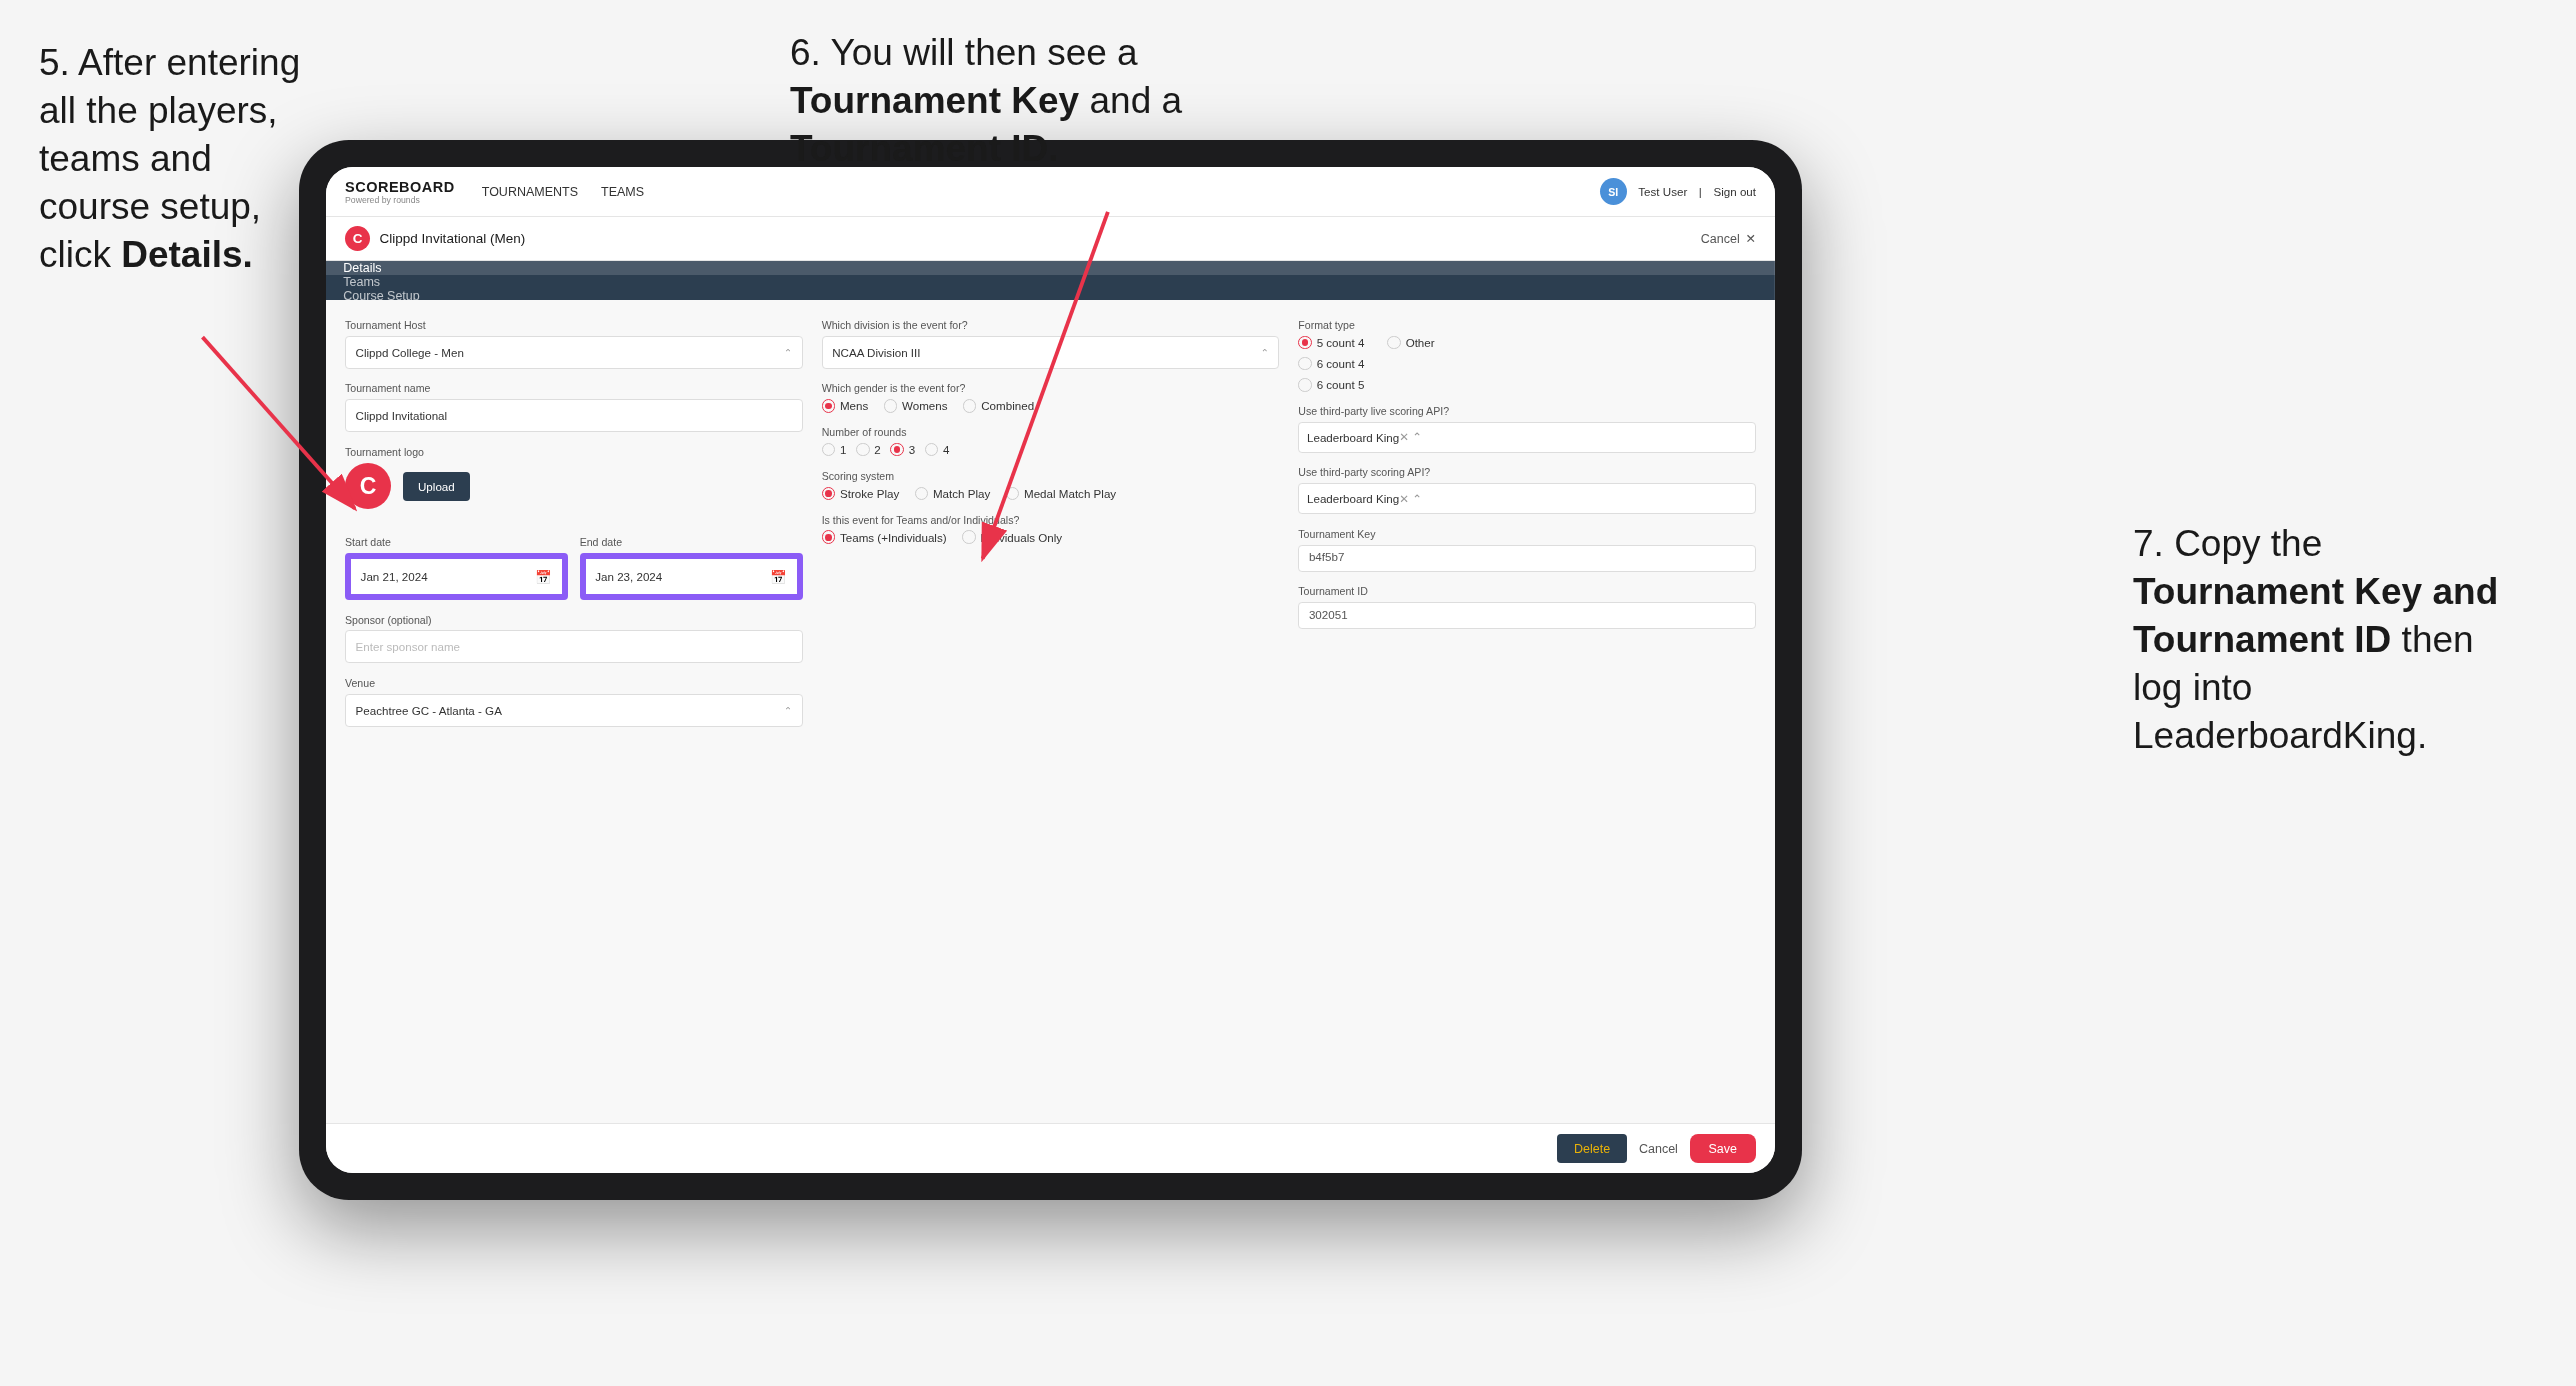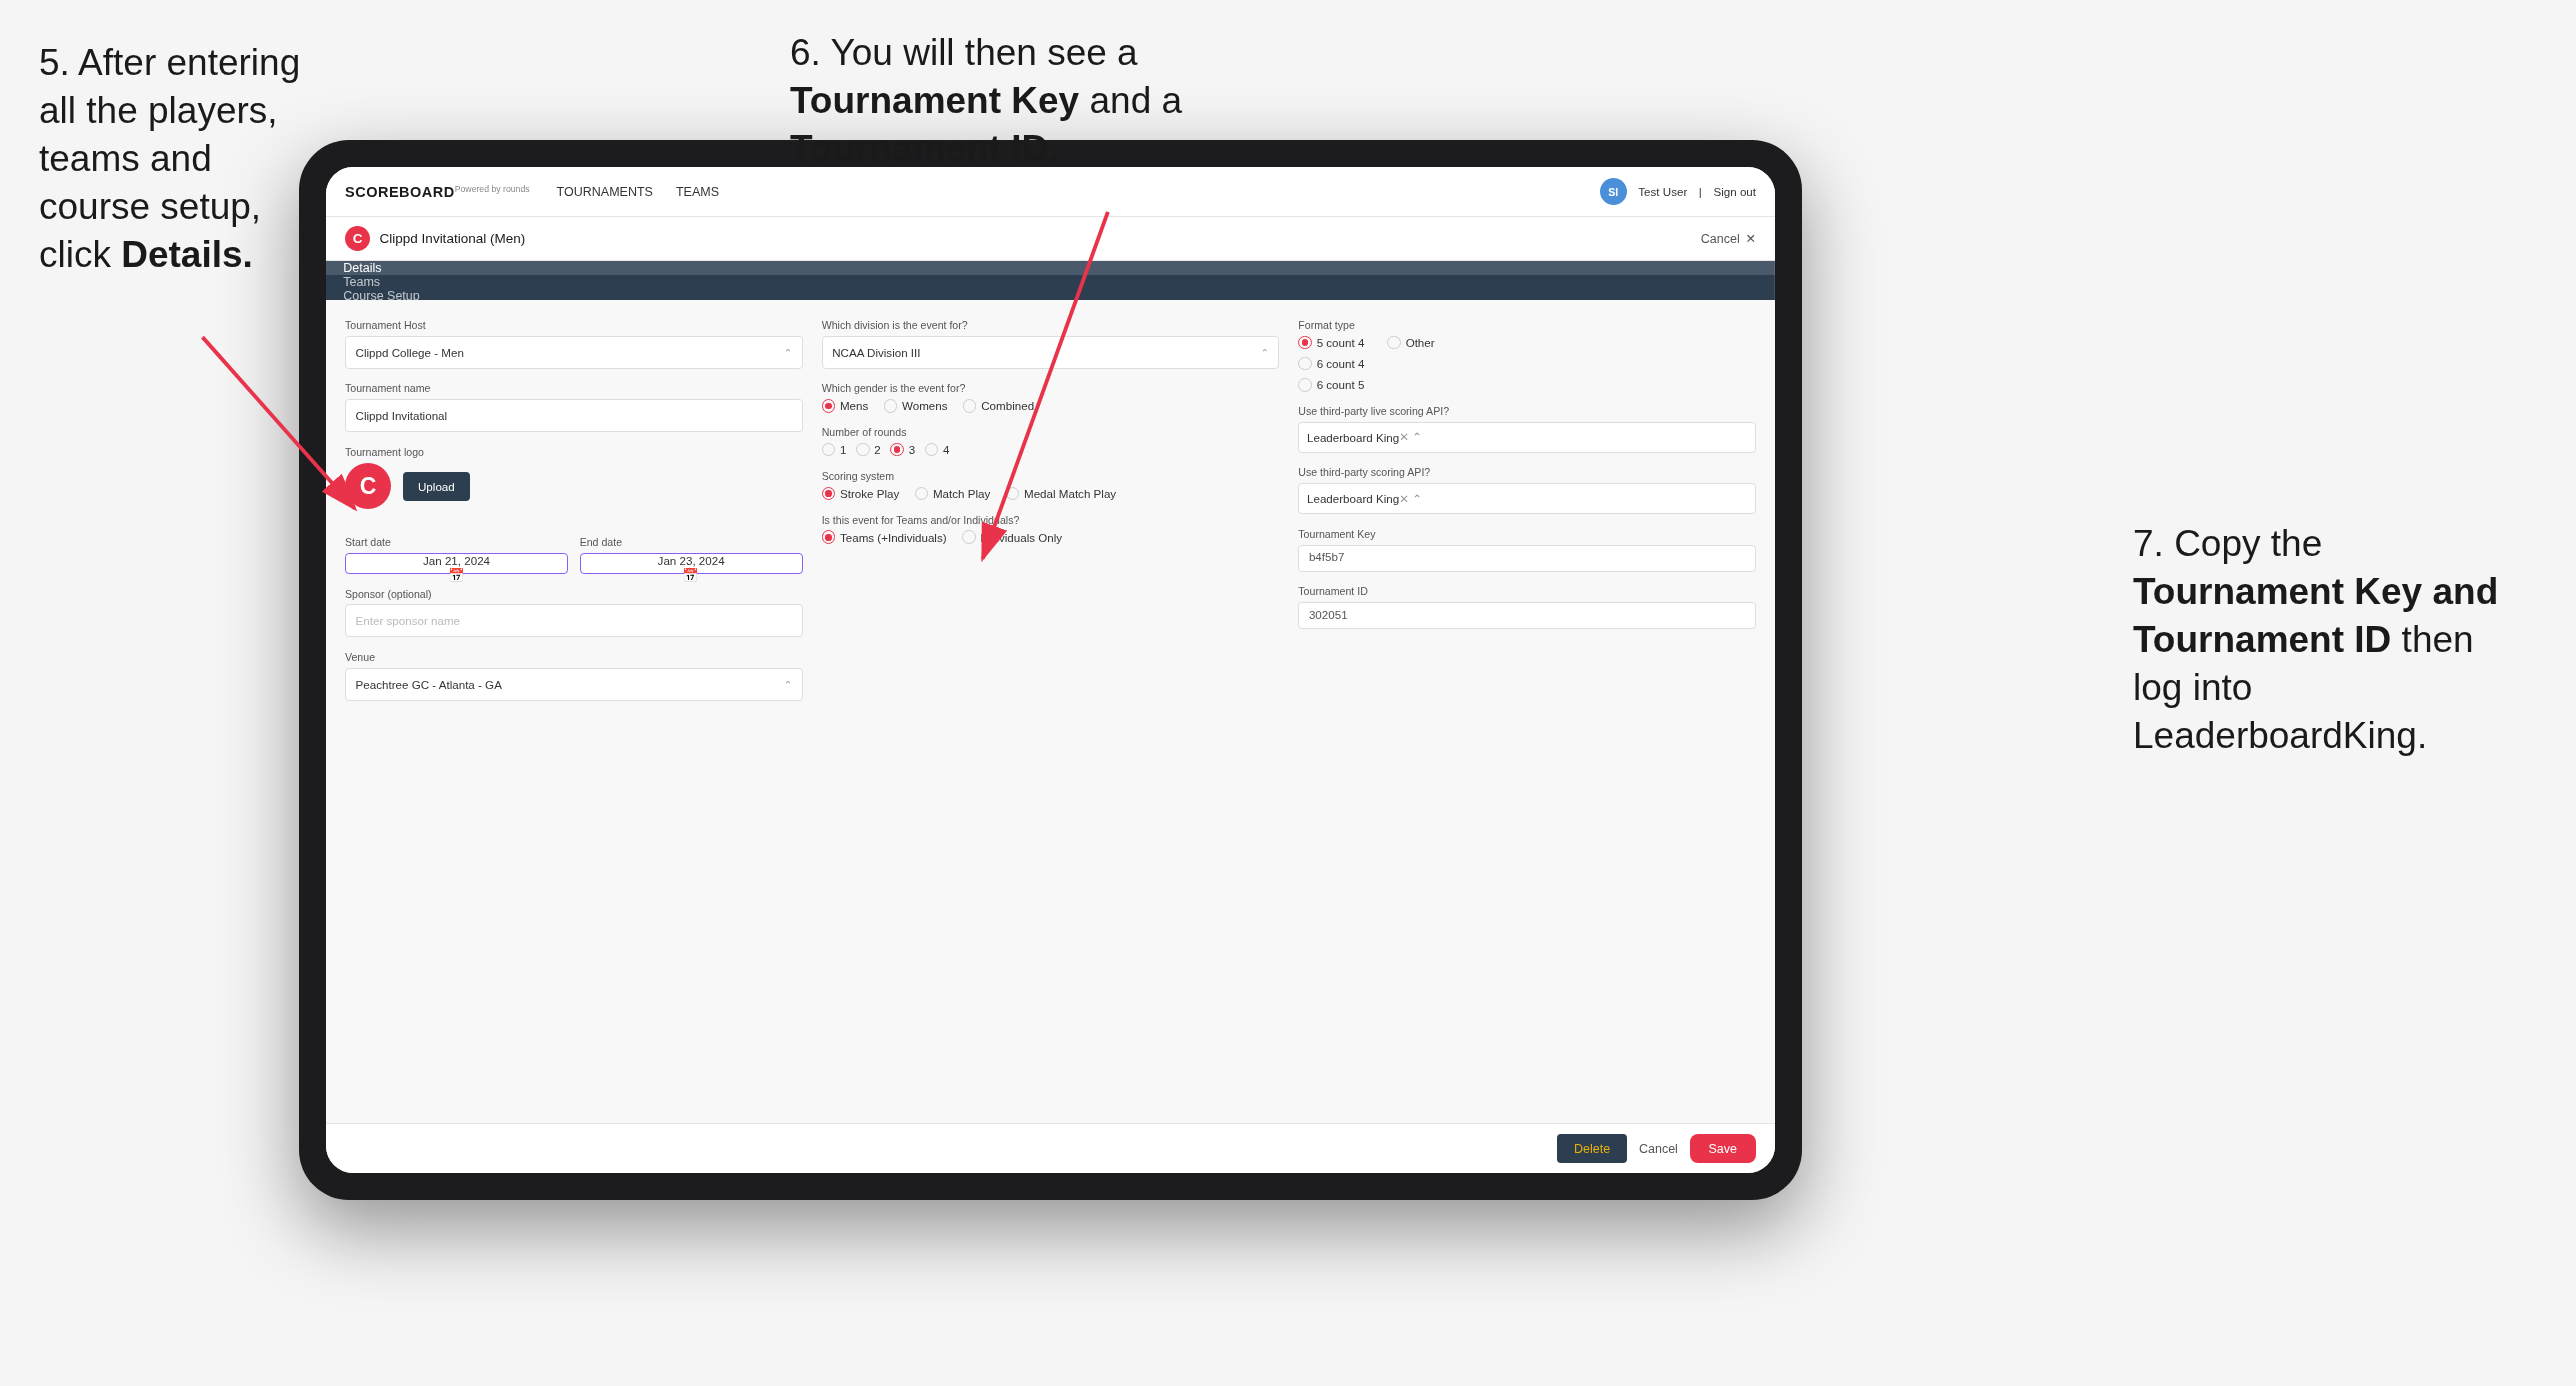--- a/index.html
+++ b/index.html
@@ -77,21 +77,21 @@
       height: 50px;
       display: flex;
       align-items: center;
       padding: 0 19px;
       border-bottom: 1px solid #e5e5e5;
       flex-shrink: 0;
     }
 
     .scoreboard-brand {
       display: flex;
-      flex-direction: row;
+      flex-direction: column;
       margin-right: 27px;
     }
 
     .scoreboard-title {
       font-size: 14.5px;
       font-weight: 800;
       letter-spacing: 0.5px;
       color: #1a1a1a;
     }
 
@@ -279,31 +279,30 @@
 
     
     .date-row {
       display: grid;
       grid-template-columns: 1fr 1fr;
       gap: 11.6px;
     }
 
     .date-input {
       width: 100%;
-      height: 21px;
-      border: 1px solid #8b5cf6;
+      height: 47px;
+      border: 6px solid #8b5cf6;
       border-radius: 3.9px;
       padding: 0 9.6px;
       font-size: 11.6px;
       background: #fff;
       color: #333;
       display: flex;
       align-items: center;
       justify-content: space-between;
-      flex-direction: column;
     }
 
     .calendar-icon {
       font-size: 13.5px;
       color: #999;
     }
 
     
     .radio-group {
       display: flex;

